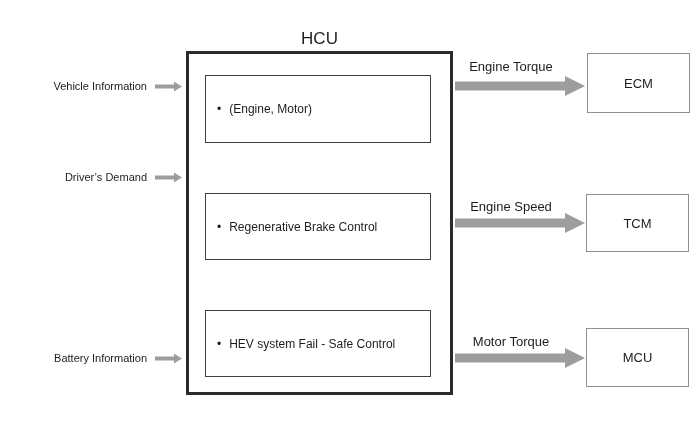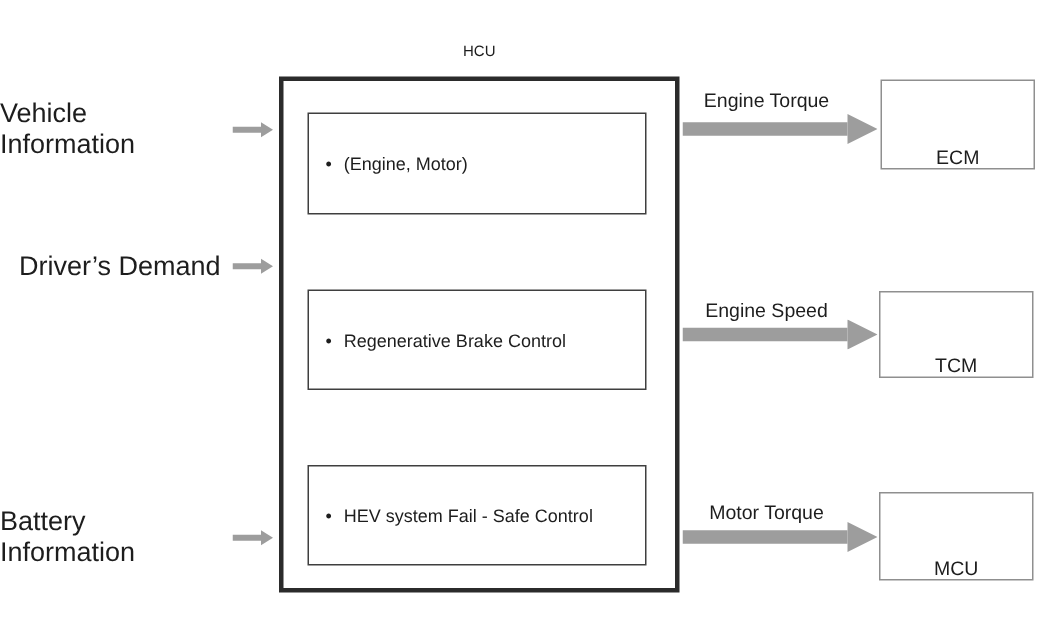--- a/index.html
+++ b/index.html
@@ -10,21 +10,21 @@
     background: #ffffff;
     font-family: "Liberation Sans", sans-serif;
     color: #1d1d1d;
     overflow: hidden;
   }
   .abs { position: absolute; box-sizing: border-box; }
 
   
   .hcu-title {
     left: 186px; top: 29px; width: 267px;
-    text-align: center; font-size: 10px;
+    text-align: center; font-size: 17px;
   }
 
   
   .hcu-box {
     left: 186px; top: 51px; width: 267px; height: 344px;
     border: 3px solid #2b2b2b; background: #ffffff;
   }
 
   
   .fn-box {
@@ -37,21 +37,21 @@
   .fn-box .bullet { line-height: 1.5; }
   .fn-text { white-space: nowrap; }
   .fn1 { left: 205px; top: 75px;  width: 226px; height: 68px; }
   .fn2 { left: 205px; top: 193px; width: 226px; height: 67px; }
   .fn3 { left: 205px; top: 310px; width: 226px; height: 67px; }
 
   
   .input-row {
     left: 0; width: 182px; height: 20px;
     display: flex; align-items: center; justify-content: flex-end;
-    gap: 8px; font-size: 18px;
+    gap: 8px; font-size: 11px;
   }
   .in1 { top: 76px; }
   .in2 { top: 167px; }
   .in3 { top: 260px; }
   .in4 { top: 348px; }
   .small-arrow { flex: 0 0 auto; display: block; }
 
   
   .signal-label {
     left: 455px; width: 112px; height: 16px;
@@ -63,21 +63,21 @@
 
   
   .big-arrow { display: block; }
   .ba1 { left: 455px; top: 76px; }
   .ba2 { left: 455px; top: 213px; }
   .ba3 { left: 455px; top: 348px; }
 
   
   .target-box {
     border: 1px solid #8f8f8f; background: #ffffff;
-    display: flex; align-items: flex-end; justify-content: center;
+    display: flex; align-items: center; justify-content: center;
     font-size: 13px;
   }
   .tb1 { left: 587px; top: 53px;  width: 103px; height: 60px; }
   .tb2 { left: 586px; top: 194px; width: 103px; height: 58px; }
   .tb3 { left: 586px; top: 328px; width: 103px; height: 59px; }
 
   .arrow-fill { fill: #9d9d9d; }
 </style>
 </head>
 <body>

